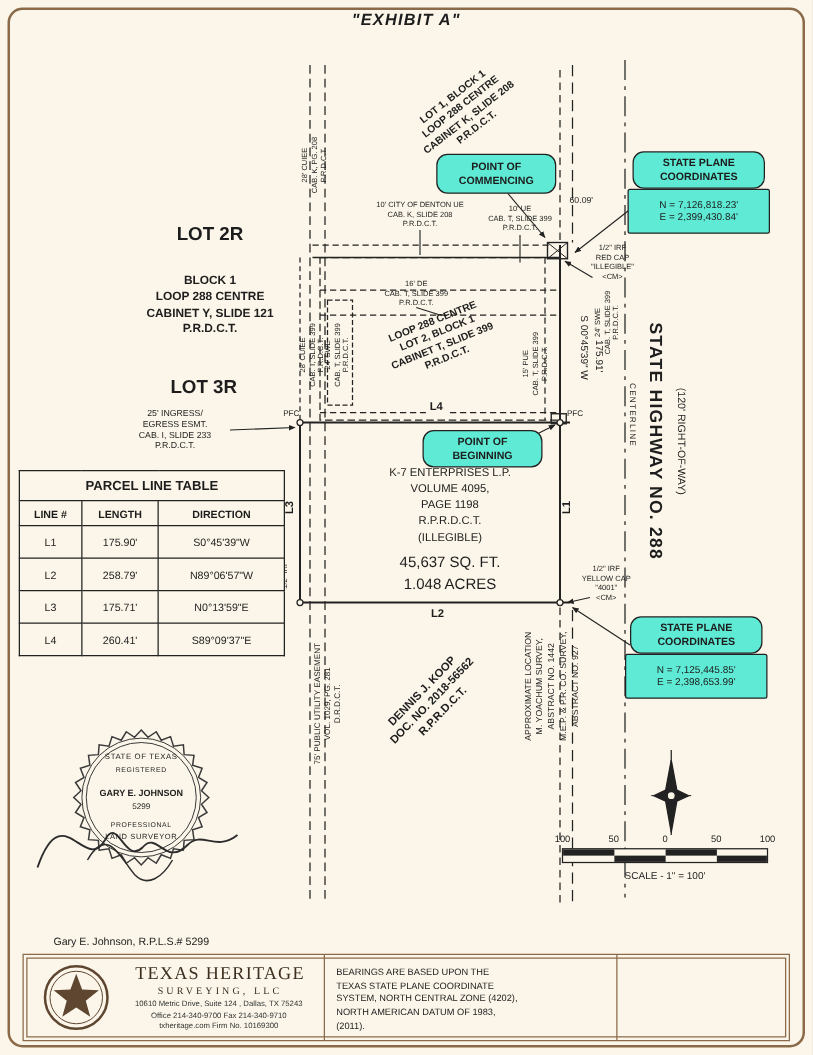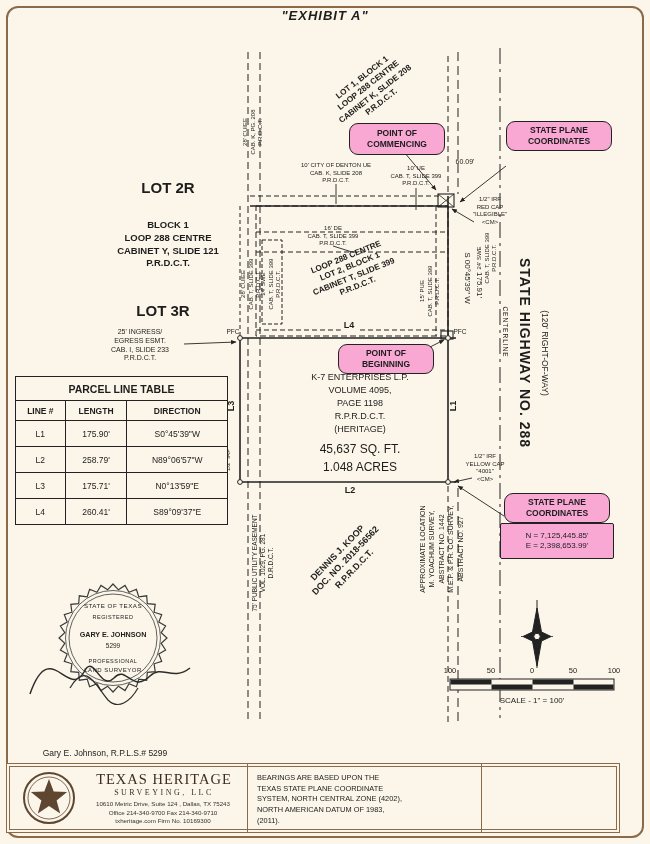--- a/index.html
+++ b/index.html
@@ -1,27 +1,27 @@
 <!DOCTYPE html>
 <html><head>
 <meta charset="utf-8">
 <style>
   html,body{margin:0;padding:0;background:#e8e4d8;}
   .page{position:relative;width:650px;height:844px;background:#fbf6e9;font-family:"Liberation Sans",sans-serif;color:#1d1d1d;overflow:hidden;}
   .frame{position:absolute;inset:6px;border:2px solid #8a6a48;border-radius:12px;pointer-events:none;}
   .art{position:absolute;left:0;top:0;}
   .lbl{position:absolute;transform:translate(-50%,-50%) rotate(var(--r,0deg));text-align:center;font-size:7px;line-height:1.25;white-space:nowrap;}
   .b{font-weight:bold;}
-  .box{position:absolute;transform:translate(-50%,-50%);border:1.4px solid #222;background:#f9a8d4;border-radius:9px;display:flex;flex-direction:column;justify-content:center;text-align:center;font-weight:bold;font-size:8.5px;line-height:1.25;}
+  .box{position:absolute;transform:translate(-50%,-50%);border:1.4px solid #222;background:#5eead4;border-radius:9px;display:flex;flex-direction:column;justify-content:center;text-align:center;font-weight:bold;font-size:8.5px;line-height:1.25;}
   .box.sq{border-radius:2px;font-weight:normal;font-size:8px;}
   .tbl{position:absolute;left:15px;top:376px;width:213px;border-collapse:collapse;background:#fbf6e9;border:1.8px solid #222;}
   .tbl th,.tbl td{border:1.2px solid #222;text-align:center;font-size:8.5px;padding:0;height:25px;font-weight:normal;}
   .tbl .ttl{font-size:10.5px;font-weight:bold;height:23px;margin-top:44px;}
   .tbl .hdr th{font-weight:bold;height:19px;font-size:8.5px;}
-  .footer{position:absolute;left:6px;top:763px;width:612px;height:68px;border:1.5px solid #8a6a48;background:#fbf6e9;}
+  .footer{position:absolute;left:18px;top:763px;width:612px;height:68px;border:1.5px solid #8a6a48;background:#fbf6e9;}
   .footer::after{content:"";position:absolute;inset:2px;border:1px solid #8a6a48;pointer-events:none;}
   .fdiv{position:absolute;top:0;height:100%;border-left:1.5px solid #8a6a48;}
   .flogo{position:absolute;left:8px;top:2px;}
   .fname{position:absolute;left:76px;top:7px;width:162px;text-align:center;font-family:"Liberation Serif",serif;font-size:14.5px;letter-spacing:1px;color:#3c2e1e;}
   .fsub{position:absolute;left:76px;top:24px;width:162px;text-align:center;font-family:"Liberation Serif",serif;font-size:8px;letter-spacing:2.5px;color:#3c2e1e;}
   .faddr{position:absolute;left:70px;top:36px;width:172px;text-align:center;font-size:6.2px;line-height:1.4;color:#333;}
   .fbear{position:absolute;left:250px;top:9px;font-size:7.4px;line-height:1.45;color:#222;}
   .fjob{position:absolute;left:484px;top:6px;font-size:8px;line-height:1.47;color:#222;}
 </style>
 </head>
@@ -116,20 +116,24 @@
 
   <div class="box" style="left:397px;top:139px;width:94px;height:30px;">
     <div>POINT OF</div>
     <div>COMMENCING</div>
   </div>
 
   <div class="box" style="left:559px;top:136px;width:104px;height:28px;">
     <div>STATE PLANE</div>
     <div>COORDINATES</div>
   </div>
+  <div class="box sq" style="left:559px;top:169px;width:112px;height:34px;">
+    <div>N = 7,126,818.23'</div>
+    <div>E = 2,399,430.84'</div>
+  </div>
 
   <div class="lbl" style="left:465px;top:162px;">60.09'</div>
 
   <div class="lbl" style="left:490px;top:211px;font-size:6px;">
     <div>1/2" IRF</div>
     <div>RED CAP</div>
     <div>"ILLEGIBLE"</div>
     <div>&lt;CM&gt;</div>
   </div>
 
@@ -213,21 +217,21 @@
   <div class="box" style="left:386px;top:359px;width:94px;height:28px;">
     <div>POINT OF</div>
     <div>BEGINNING</div>
   </div>
 
   <div class="lbl" style="left:360px;top:424px;font-size:9px;line-height:1.45;">
     <div>K-7 ENTERPRISES L.P.</div>
     <div>VOLUME 4095,</div>
     <div>PAGE 1198</div>
     <div>R.P.R.D.C.T.</div>
-    <div>(HERITAGE)</div>
+    <div>(ILLEGIBLE)</div>
     <div style="font-size:12px;margin-top:5px;">45,637 SQ. FT.</div>
     <div style="font-size:12px;">1.048 ACRES</div>
   </div>
 
   <div class="lbl" style="left:229px;top:460px;--r:-90deg;font-size:6px;">1/2" IRF</div>
 
   <div class="lbl" style="left:485px;top:468px;font-size:6px;">
     <div>1/2" IRF</div>
     <div>YELLOW CAP</div>
     <div>"4001"</div>

